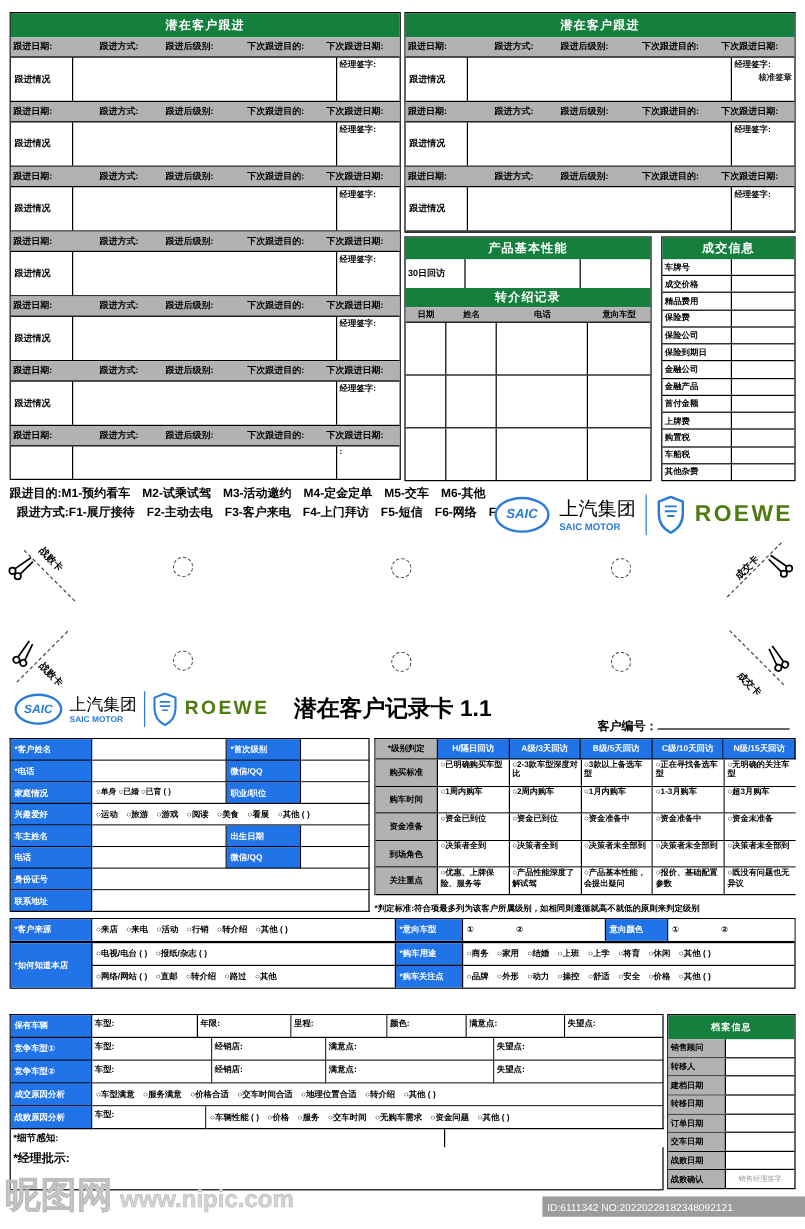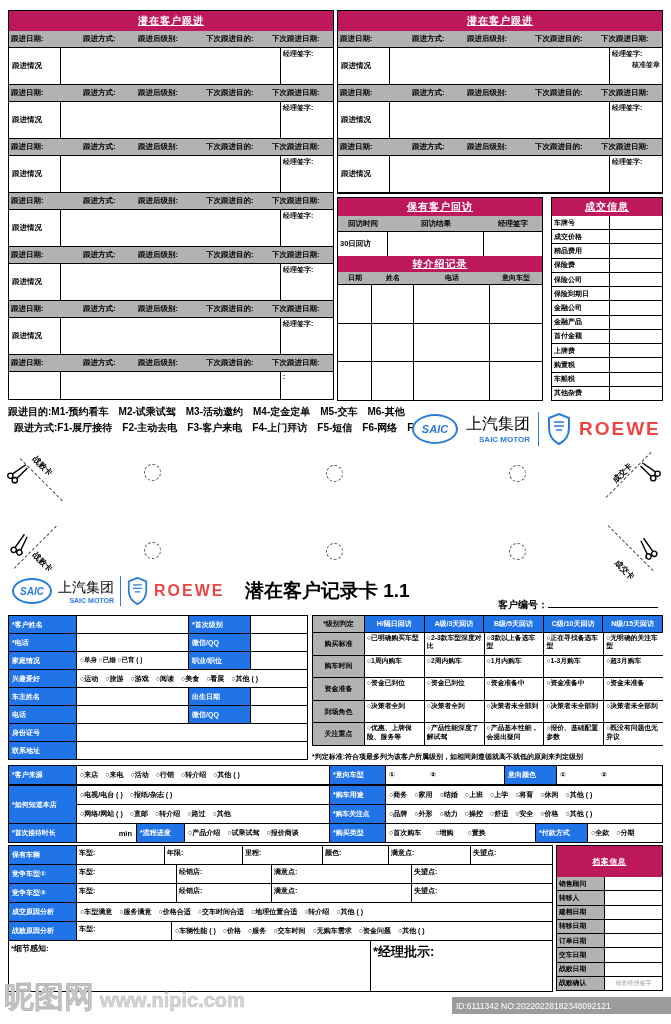--- a/index.html
+++ b/index.html
@@ -1,19 +1,19 @@
 <!DOCTYPE html>
 <html><head>
 <meta charset="utf-8">
 <style>
 *{margin:0;padding:0;box-sizing:border-box;}
 html,body{width:671px;height:1024px;}
 body{position:relative;background:#fff;font-family:"Liberation Sans","DejaVu Sans",sans-serif;color:#000;overflow:hidden;}
 .abs{position:absolute;}
-.bluebar{background:#be185d;color:#fff;font-weight:bold;text-align:center;display:flex;align-items:center;justify-content:center;font-size:10px;letter-spacing:1px;text-decoration:underline;}
+.bluebar{background:#15803d;color:#fff;font-weight:bold;text-align:center;display:flex;align-items:center;justify-content:center;font-size:10px;letter-spacing:1px;}
 .box{border:1px solid #000;background:#fff;}
 
 .p1wrap{left:8px;top:10px;width:655px;display:flex;gap:3px;}
 .p1col{width:326px;height:390px;display:flex;flex-direction:column;}
 .fu-head{display:flex;background:#b2b2b2;font-weight:bold;font-size:7.5px;height:17px;align-items:center;border-bottom:1px solid #000;}
 .fu-head .hc{padding:0 2px;white-space:nowrap;overflow:hidden;}
 .fu-block{border-bottom:1px solid #000;}
 .fu-sit{display:flex;height:36px;}
 .sitlbl{width:52px;border-right:1px solid #000;font-size:7.5px;font-weight:bold;display:flex;align-items:center;padding-left:3px;}
 .sitmain{flex:1;border-right:1px solid #000;}
@@ -31,26 +31,26 @@
 .rc{border-right:1px solid #000;}
 .rc:last-child{border-right:none;}
 .dealbox{width:112px;margin-left:8px;display:flex;flex-direction:column;}
 .d-row{flex:1;display:flex;border-bottom:1px solid #000;}
 .d-row:last-child{border-bottom:none;}
 .d-lbl{width:58px;border-right:1px solid #000;font-size:7px;font-weight:bold;display:flex;align-items:center;padding-left:2px;}
 .d-val{flex:1;}
 
 .legend{left:8px;top:404px;font-size:10px;font-weight:bold;line-height:16px;}
 .legend div:last-child{padding-left:6px;}
-.logos{display:flex;align-items:center;gap:8px;text-align:right;}
+.logos{display:flex;align-items:center;gap:8px;}
 .saicoval{border:2.5px solid #2b7bd9;border-radius:50%;display:flex;align-items:center;justify-content:center;color:#2b7bd9;font-weight:bold;font-style:italic;background:#fff;}
 .saictxt .cn{color:#000000;font-weight:normal;}
 .saictxt .en{color:#2b7bd9;font-weight:bold;}
 .logodiv{width:1px;background:#2b7bd9;}
-.roewetxt{color:#ef4444;font-weight:bold;letter-spacing:2px;}
+.roewetxt{color:#4d7c0f;font-weight:bold;letter-spacing:2px;}
 
 .dashline{border-top:1.5px dashed #444;height:0;transform-origin:left center;}
 .cutlbl{font-size:8px;font-weight:bold;white-space:nowrap;transform-origin:left center;}
 .punch{width:17px;height:17px;border:1px dashed #555;border-radius:50%;}
 svg.sc{stroke:#000;fill:none;stroke-width:1.3;}
 
 .p2title{font-size:19px;font-weight:bold;}
 .custno{font-size:10px;font-weight:bold;}
 .custline{display:inline-block;width:110px;border-bottom:1px solid #000;height:10px;}
 .cell{border-right:1px solid #000;border-bottom:1px solid #000;font-size:7px;font-weight:bold;}
@@ -227,26 +227,21 @@
             <div class="sitmain"></div>
             <div class="sitsign"><span>经理签字:</span><span class="stamp"></span></div>
           </div>
         </div>
         </div>
     </div>
 
     <div class="lower">
 
       <div class="ltable box">
-        <div class="bluebar" style="height:18px;">保有客户回访</div>
-        <div class="grow" style="height:16px;">
-          <div class="gc" style="width:50px;">回访时间</div>
-          <div class="gc" style="flex:1;">回访结果</div>
-          <div class="gc" style="width:58px;">经理签字</div>
-        </div>
+        <div class="bluebar" style="height:18px;">产品基本性能</div>
         <div>
 
             <div class="r-row" style="height:24px;">
             <div class="rc" style="width:50px;font-size:7.5px;font-weight:bold;display:flex;align-items:center;padding-left:2px;">30日回访</div>
             <div class="rc" style="flex:1;"></div>
             <div class="rc" style="width:58px;"></div>
           </div>
           </div>
         <div class="bluebar" style="height:16px;">转介绍记录</div>
         <div class="grow" style="height:13px;font-size:7px;">
@@ -537,30 +532,20 @@
     </div>
     <div style="width:56px;display:flex;flex-direction:column;border-right:1px solid #000;">
       <div class="bl" style="flex:1;font-size:7px;font-weight:bold;border-bottom:1px solid #000;">*购车用途</div>
       <div class="bl" style="flex:1;font-size:6.8px;font-weight:bold;">*购车关注点</div>
     </div>
     <div style="flex:1;display:flex;flex-direction:column;">
       <div class="opt" style="flex:1;font-size:7px;font-weight:bold;border-bottom:1px solid #000;">○商务　○家用　○结婚　○上班　○上学　○将育　○休闲　○其他 (      )</div>
       <div class="opt" style="flex:1;font-size:7px;font-weight:bold;">○品牌　○外形　○动力　○操控　○舒适　○安全　○价格　○其他 (      )</div>
     </div>
   </div>
-  <div class="srow" style="border-top:1px solid #000;">
-    <div class="cell bl" style="width:68px;border-bottom:none;font-size:6.8px;">*首次接待时长</div>
-    <div class="cell wt" style="width:60px;border-bottom:none;display:flex;align-items:center;justify-content:flex-end;padding-right:4px;font-size:7.5px;">min</div>
-    <div class="cell bl" style="width:48px;border-bottom:none;">*流程进度</div>
-    <div class="cell wt opt" style="width:145px;border-bottom:none;">○产品介绍　○试乘试驾　○报价商谈</div>
-    <div class="cell bl" style="width:56px;border-bottom:none;">*购买类型</div>
-    <div class="cell wt opt" style="width:150px;border-bottom:none;">○首次购车　　○增购　　○置换</div>
-    <div class="cell bl" style="width:52px;border-bottom:none;">*付款方式</div>
-    <div class="cell wt opt" style="flex:1;border-right:none;border-bottom:none;">○全款　○分期</div>
-  </div>
 </div>
 
 <div class="abs" style="left:8px;top:845px;width:545px;border-top:1px solid #000;border-left:1px solid #000;">
   <div class="srow" style="border-bottom:none;">
     <div class="cell bl" style="width:68px;">保有车辆</div>
     <div class="cell wt sc-lbl" style="width:88px;padding:2px;">车型:</div>
     <div class="cell wt sc-lbl" style="width:78px;padding:2px;">年限:</div>
     <div class="cell wt sc-lbl" style="width:80px;padding:2px;">里程:</div>
     <div class="cell wt sc-lbl" style="width:66px;padding:2px;">颜色:</div>
     <div class="cell wt sc-lbl" style="width:82px;padding:2px;">满意点:</div>
@@ -582,28 +567,28 @@
   </div>
   <div class="srow" style="border-bottom:none;">
     <div class="cell bl" style="width:68px;">成交原因分析</div>
     <div class="cell wt opt" style="flex:1;">○车型满意　○服务满意　○价格合适　○交车时间合适　○地理位置合适　○转介绍　○其他 (            )</div>
   </div>
   <div class="srow" style="border-bottom:none;">
     <div class="cell bl" style="width:68px;">战败原因分析</div>
     <div class="cell wt sc-lbl" style="width:95px;padding:2px;">车型:</div>
     <div class="cell wt opt" style="flex:1;">○车辆性能 (            )　○价格　○服务　○交车时间　○无购车需求　○资金问题　○其他 (      )</div>
   </div>
-  <div style="display:flex;height:51px;border-bottom:1px solid #000;">
+  <div style="display:flex;height:51px;border-bottom:1px solid #000;flex-direction:column;">
     <div style="width:362px;border-right:1px solid #000;font-size:8px;font-weight:bold;padding:2px;">*细节感知:</div>
-    <div style="flex:1;border-right:1px solid #000;font-size:13px;font-weight:bold;padding:2px;">*经理批示:</div>
+    <div style="flex:1;border-right:1px solid #000;font-size:10px;font-weight:bold;padding:2px;">*经理批示:</div>
   </div>
 </div>
 
 <div class="abs box" style="left:556px;top:845px;width:107px;height:146px;display:flex;flex-direction:column;">
-  <div class="bluebar" style="height:31px;font-size:7.5px;text-align:center;">档案信息</div>
+  <div class="bluebar" style="height:20px;font-size:7.5px;text-align:center;">档案信息</div>
   <div style="flex:1;display:flex;flex-direction:column;">
 
   <div class="archrow">
       <div class="arch-lbl">销售顾问</div>
       <div class="arch-val"></div>
     </div>
       <div class="archrow">
       <div class="arch-lbl">转移人</div>
       <div class="arch-val"></div>
     </div>

